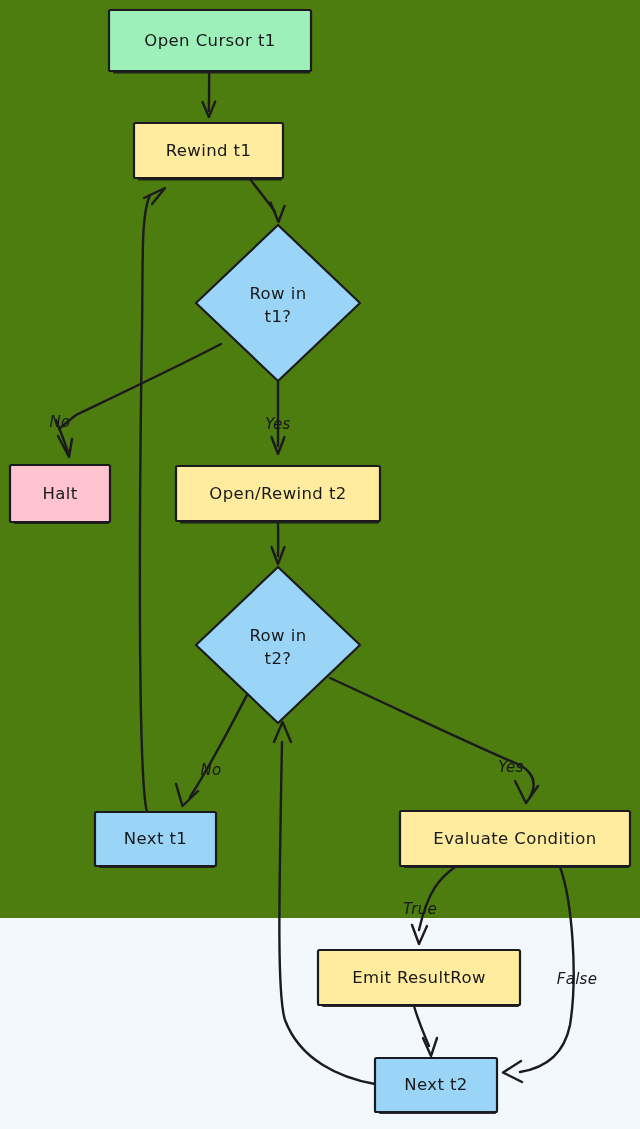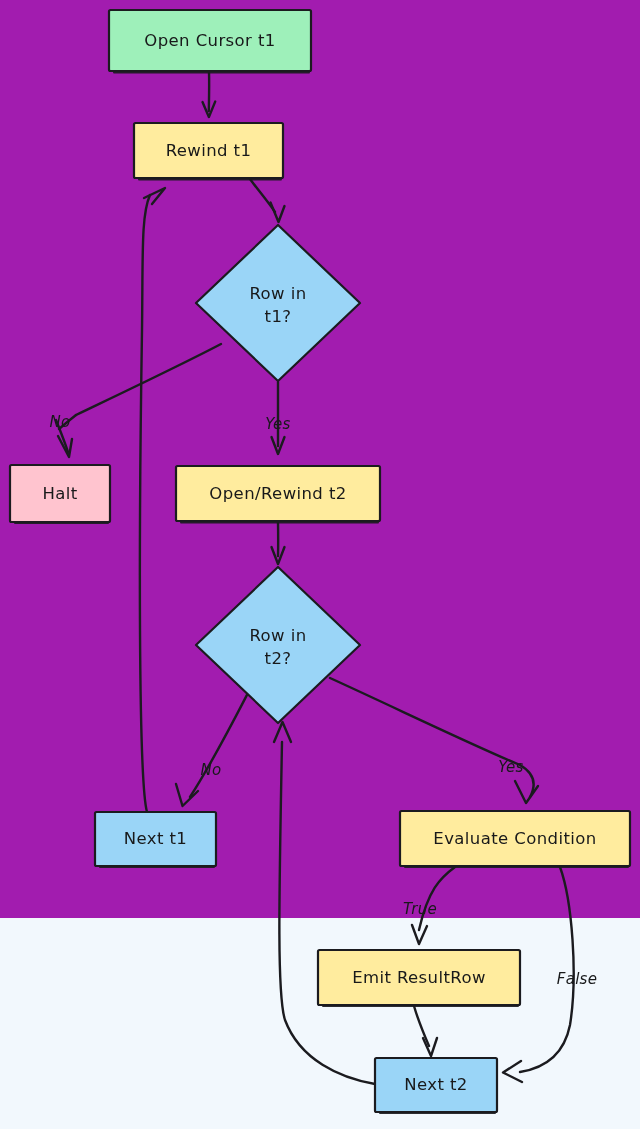--- a/index.html
+++ b/index.html
@@ -11,21 +11,21 @@
   body {
     width: 640px;
     height: 1129px;
     overflow: hidden;
     font-family: "DejaVu Sans", sans-serif;
   }
   #canvas {
     position: relative;
     width: 640px;
     height: 918px;
-    background: #a21caf;
+    background: #4d7c0f;
   }
   svg#diagram {
     position: absolute;
     left: 0;
     top: 0;
     width: 640px;
     height: 1129px;
   }
   .node-shape {
     stroke: #1b1b1f;

